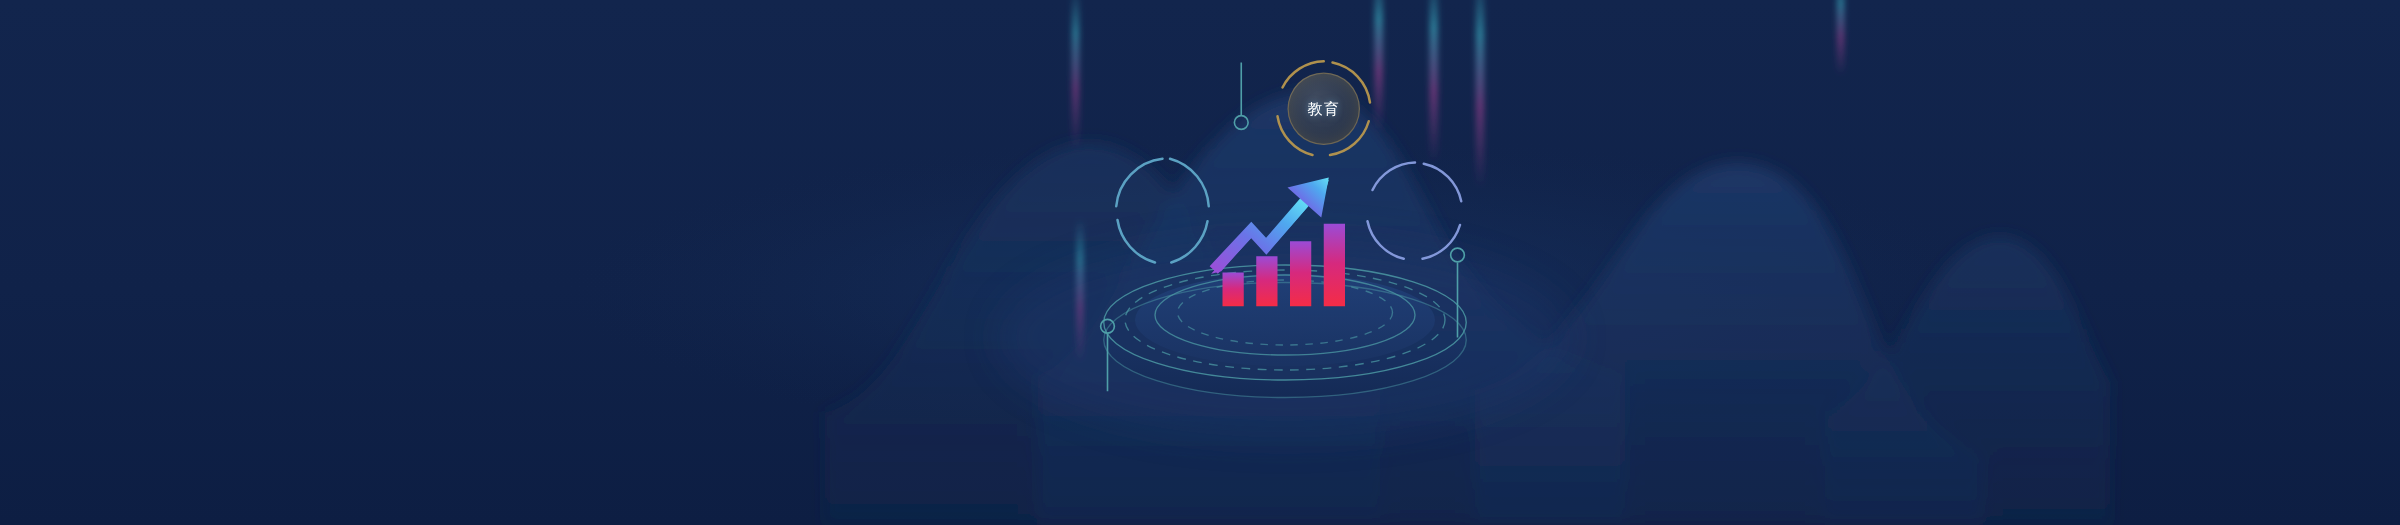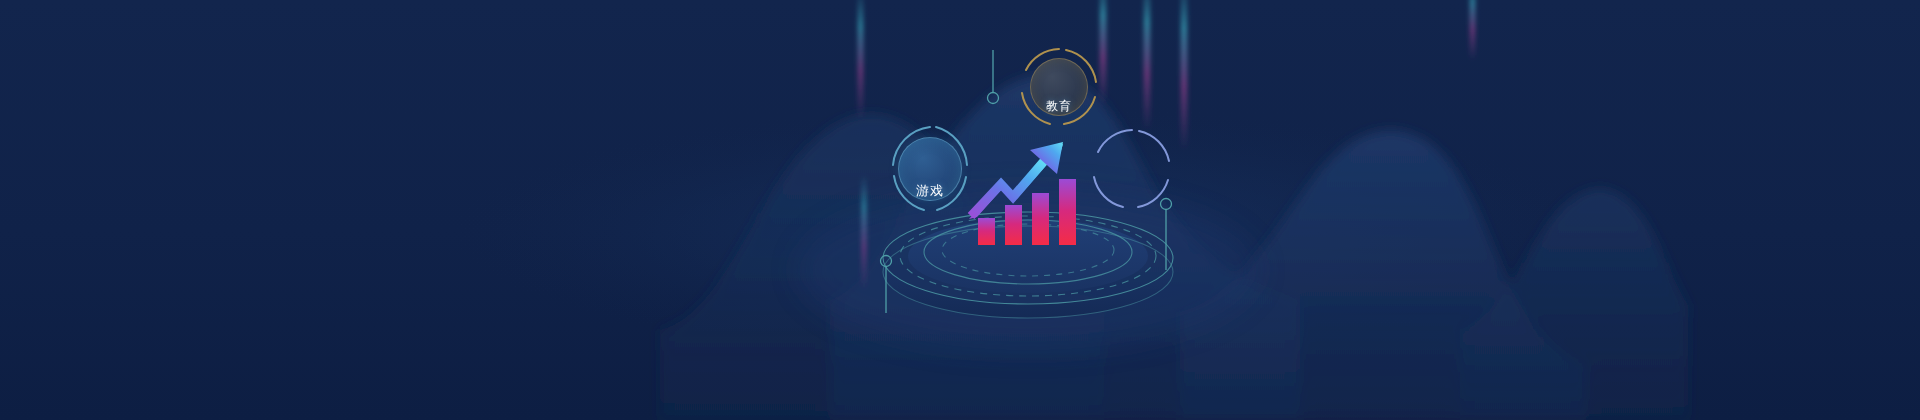--- a/index.html
+++ b/index.html
@@ -8,21 +8,21 @@
     font-family:"DejaVu Sans","Liberation Sans",sans-serif;
     background:#0f2148;
   }
   #stage{position:relative;width:1920px;height:420px;overflow:hidden;}
   #stage svg.layer{position:absolute;left:0;top:0;width:1920px;height:420px;display:block;}
 
   .badge{
     position:absolute;
     width:64px;height:64px;
     border-radius:50%;
-    display:flex;align-items:flex-end;justify-content:center;
+    display:flex;align-items:center;justify-content:center;
     font-size:13px;letter-spacing:1px;
     color:#ffffff;
     box-sizing:border-box;
     text-shadow:0 0 6px rgba(120,200,255,.55);
     user-select:none;
   }
   #badge-game{
     left:898px;top:137px;
     background:radial-gradient(circle at 38% 32%, #2f5f93 0%, #24497c 55%, #1d3a66 100%);
     border:1px solid rgba(120,200,230,.45);
@@ -197,22 +197,19 @@
         <circle cx="886" cy="261" r="5.5"></circle>
         <line x1="886" y1="267" x2="886" y2="313"></line>
       </g>
       <g>
         <circle cx="1166" cy="204" r="5.5"></circle>
         <line x1="1166" y1="210" x2="1166" y2="270"></line>
       </g>
     </g>
   </svg>
 
-  <div class="badge" id="badge-game">
-    <span>游戏</span>
-  </div>
 
   <div class="badge" id="badge-edu">
     <span>教育</span>
   </div>
 
 
 </div>
 
 </body></html>

